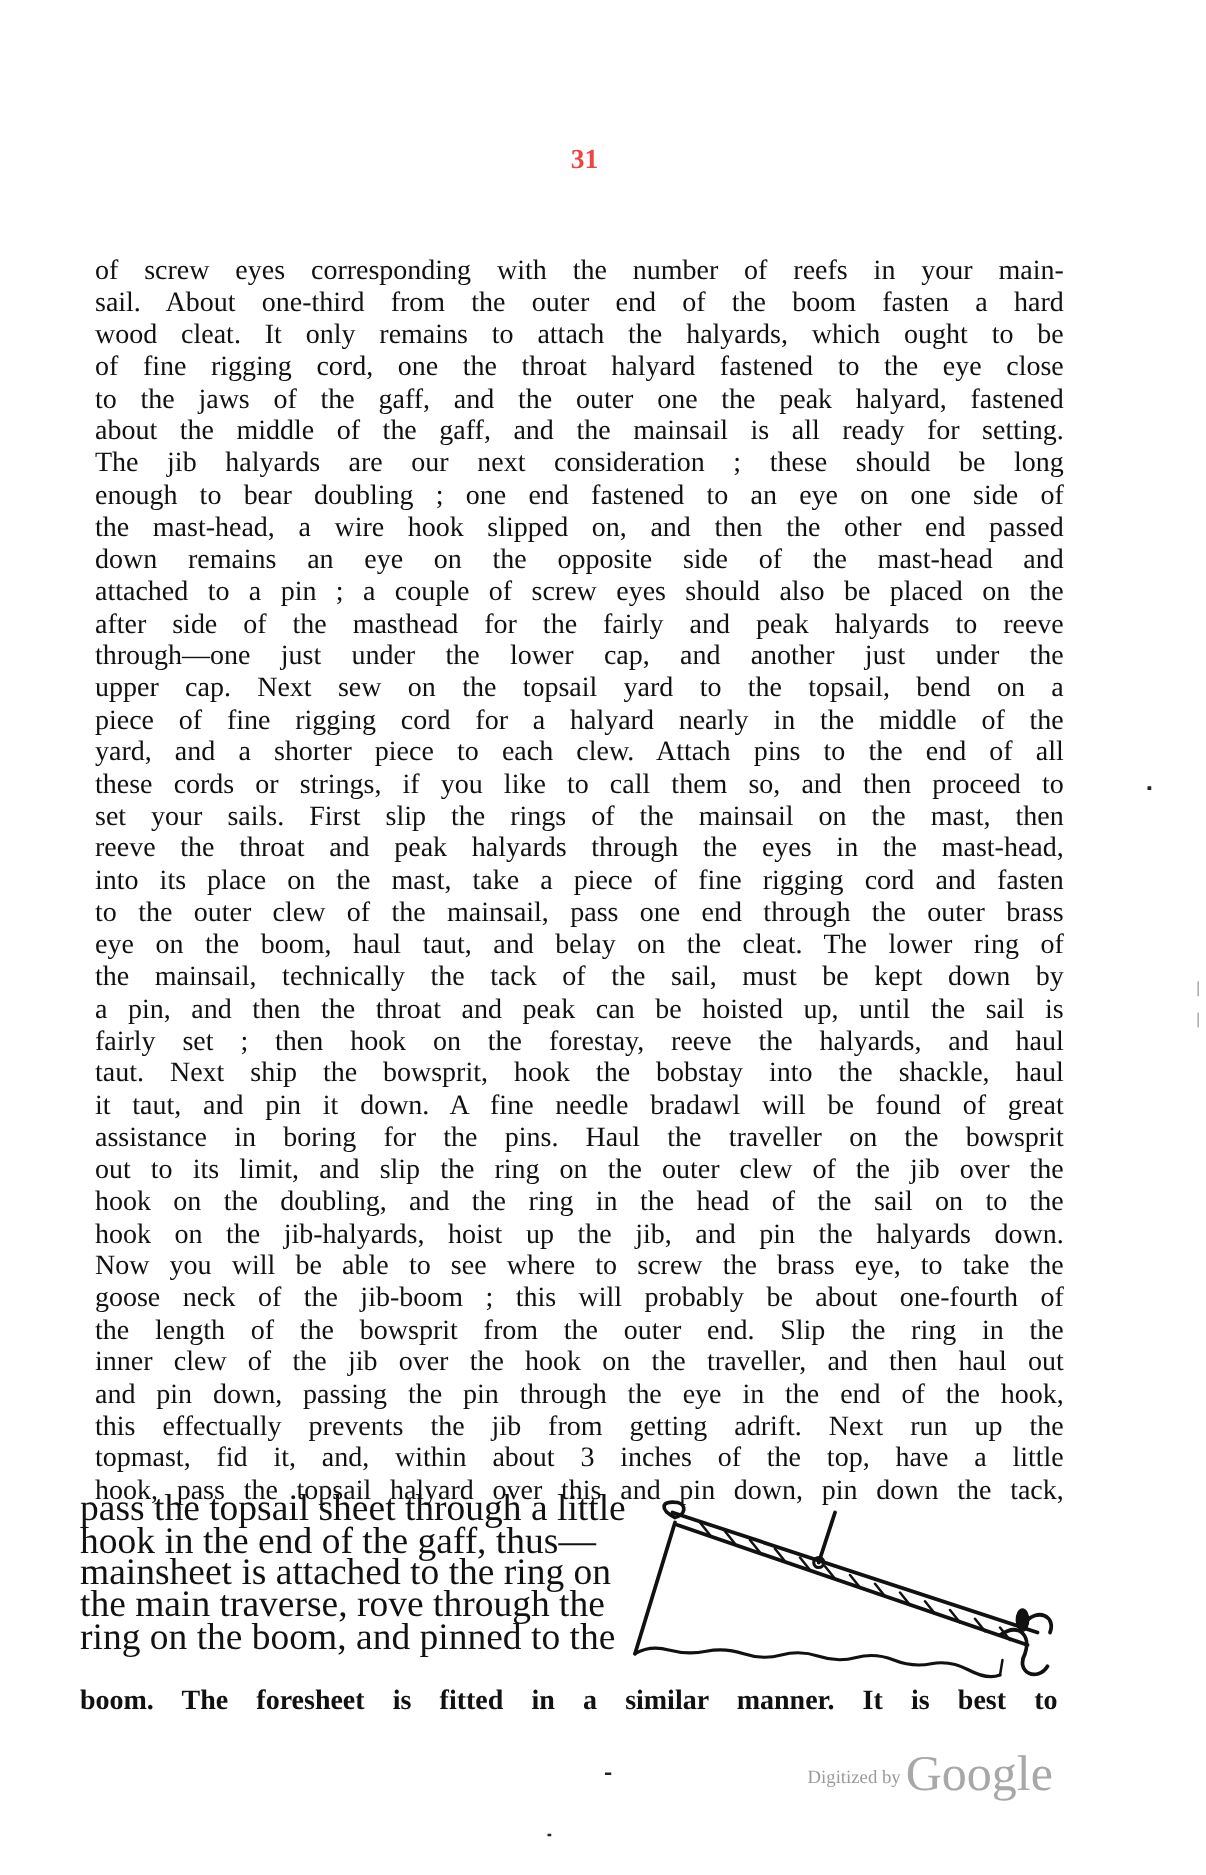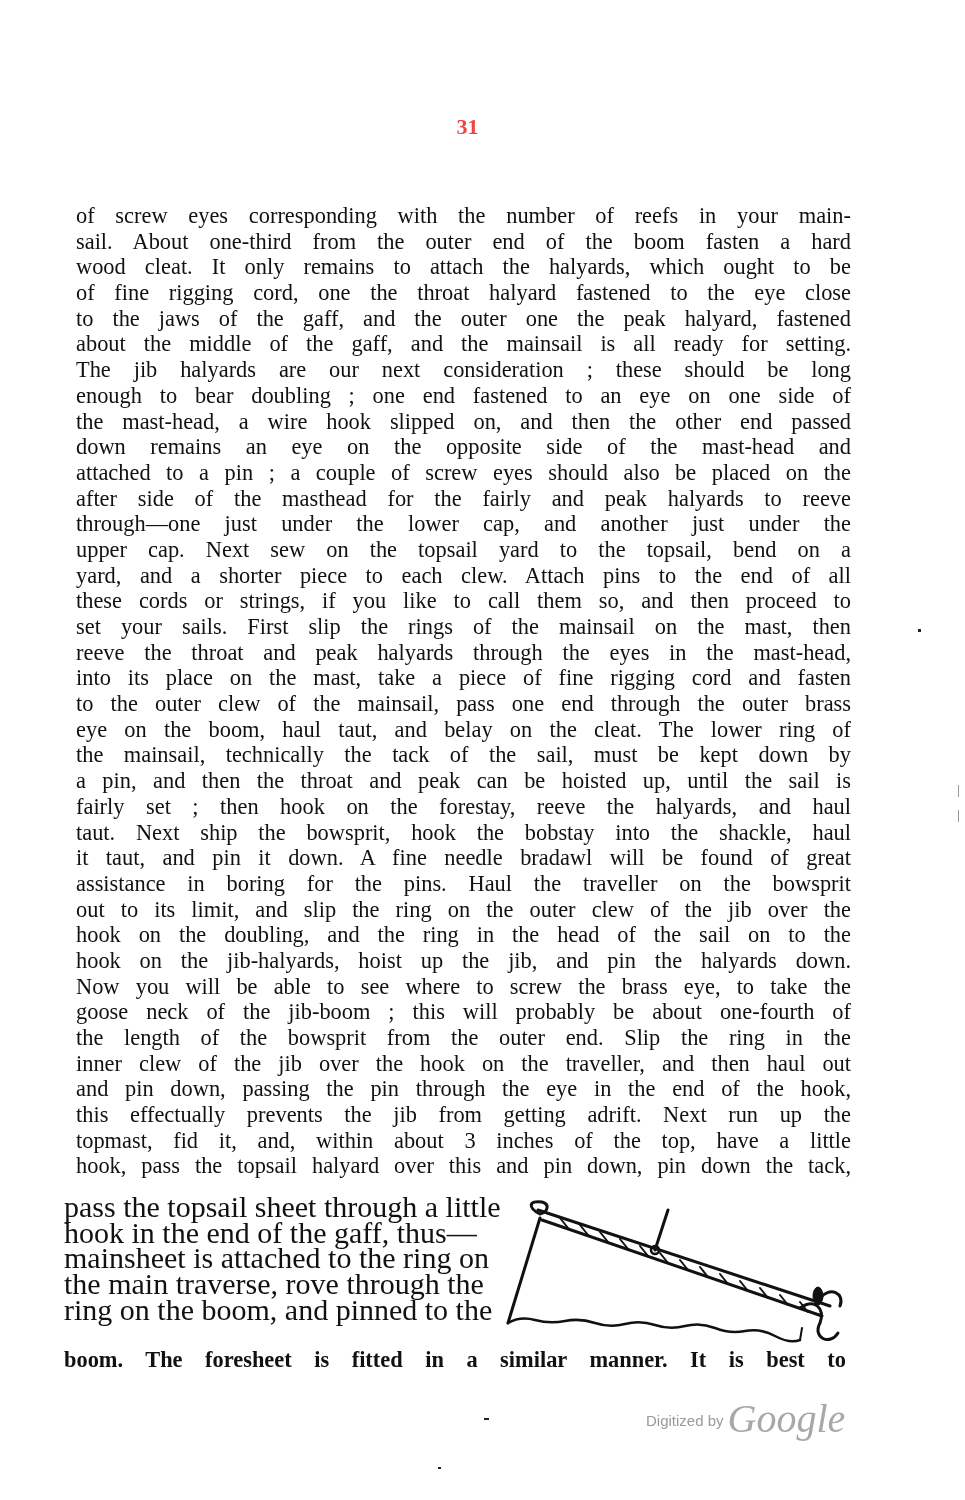--- a/index.html
+++ b/index.html
@@ -15,22 +15,22 @@
     }
     .line { display: block; white-space: nowrap; text-align: justify; text-align-last: justify; height: 25.7px; }
     .wrap-block { position: absolute; left: 64px; top: 1194px; width: 410px;
       font-family: "Liberation Serif", serif; font-size: 30px; line-height: 25.7px; color: #111; }
     .wrap-block .line { width: 406px; }
     .last-line { position: absolute; left: 64px; top: 1347px; width: 782px;
       font-family: "Liberation Serif", serif; font-size: 22.4px; line-height: 25.7px; color: #111; font-weight: bold;
       white-space: nowrap; text-align: justify; text-align-last: justify; }
     .figure { position: absolute; left: 500px; top: 1198px; width: 350px; height: 150px; }
     .watermark { position: absolute; left: 646px; top: 1395px; color: #9a9a9a; white-space: nowrap; }
-    .watermark .small { font-family: Liberation Sans, sans-serif; font-size: 15px; vertical-align: 6px; }
-    .watermark .big { font-family: "Liberation Serif", serif; font-size: 40px; color: #a8a8a8; font-style: italic; }
+    .watermark .small { font-family: Liberation Serif, serif; font-size: 15px; vertical-align: 6px; }
+    .watermark .big { font-family: "Liberation Serif", serif; font-size: 40px; color: #a8a8a8; }
     .speck { position: absolute; background: #222; }
   </style>
 </head>
 <body>
 
 <div class="page">
   <div class="page-number">31</div>
 
   <div class="body-text" id="body-text">
       <span class="line">of screw eyes corresponding with the number of reefs in your main-</span>
@@ -40,20 +40,21 @@
       <span class="line">to the jaws of the gaff, and the outer one the peak halyard, fastened</span>
       <span class="line">about the middle of the gaff, and the mainsail is all ready for setting.</span>
       <span class="line">The jib halyards are our next consideration ; these should be long</span>
       <span class="line">enough to bear doubling ; one end fastened to an eye on one side of</span>
       <span class="line">the mast-head, a wire hook slipped on, and then the other end passed</span>
       <span class="line">down remains an eye on the opposite side of the mast-head and</span>
       <span class="line">attached to a pin ; a couple of screw eyes should also be placed on the</span>
       <span class="line">after side of the masthead for the fairly and peak halyards to reeve</span>
       <span class="line">through—one just under the lower cap, and another just under the</span>
       <span class="line">upper cap.  Next sew on the topsail yard to the topsail, bend on a</span>
+      <span class="line">piece of fine rigging cord for a halyard nearly in the middle of the</span>
       <span class="line">yard, and a shorter piece to each clew.  Attach pins to the end of all</span>
       <span class="line">these cords or strings, if you like to call them so, and then proceed to</span>
       <span class="line">set your sails.  First slip the rings of the mainsail on the mast, then</span>
       <span class="line">reeve the throat and peak halyards through the eyes in the mast-head,</span>
       <span class="line">into its place on the mast, take a piece of fine rigging cord and fasten</span>
       <span class="line">to the outer clew of the mainsail, pass one end through the outer brass</span>
       <span class="line">eye on the boom, haul taut, and belay on the cleat.  The lower ring of</span>
       <span class="line">the mainsail, technically the tack of the sail, must be kept down by</span>
       <span class="line">a pin, and then the throat and peak can be hoisted up, until the sail is</span>
       <span class="line">fairly set ; then hook on the forestay, reeve the halyards, and haul</span>

